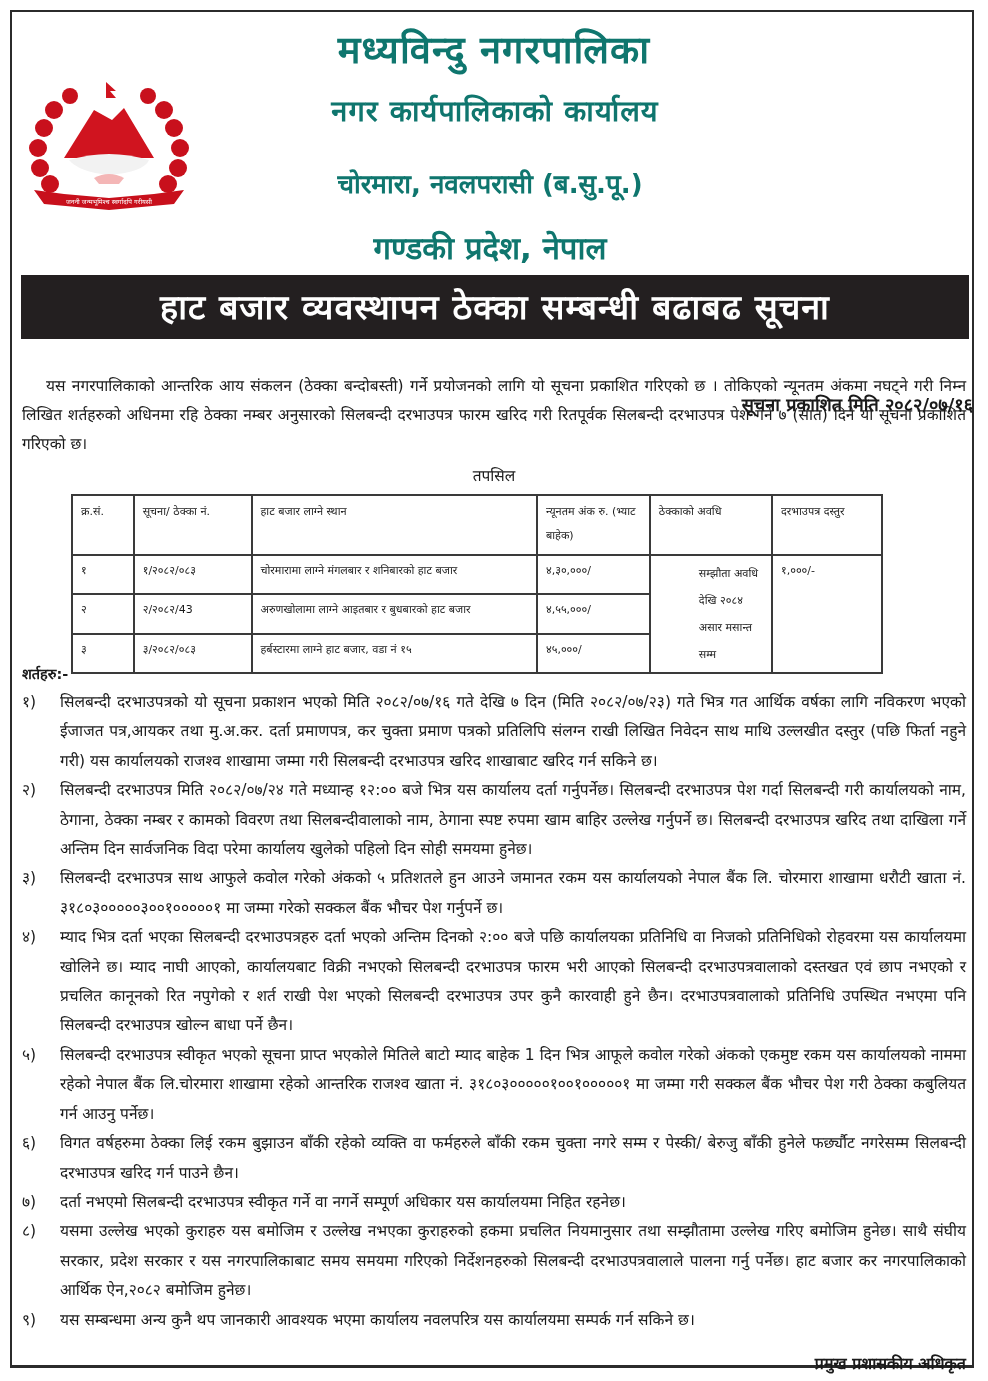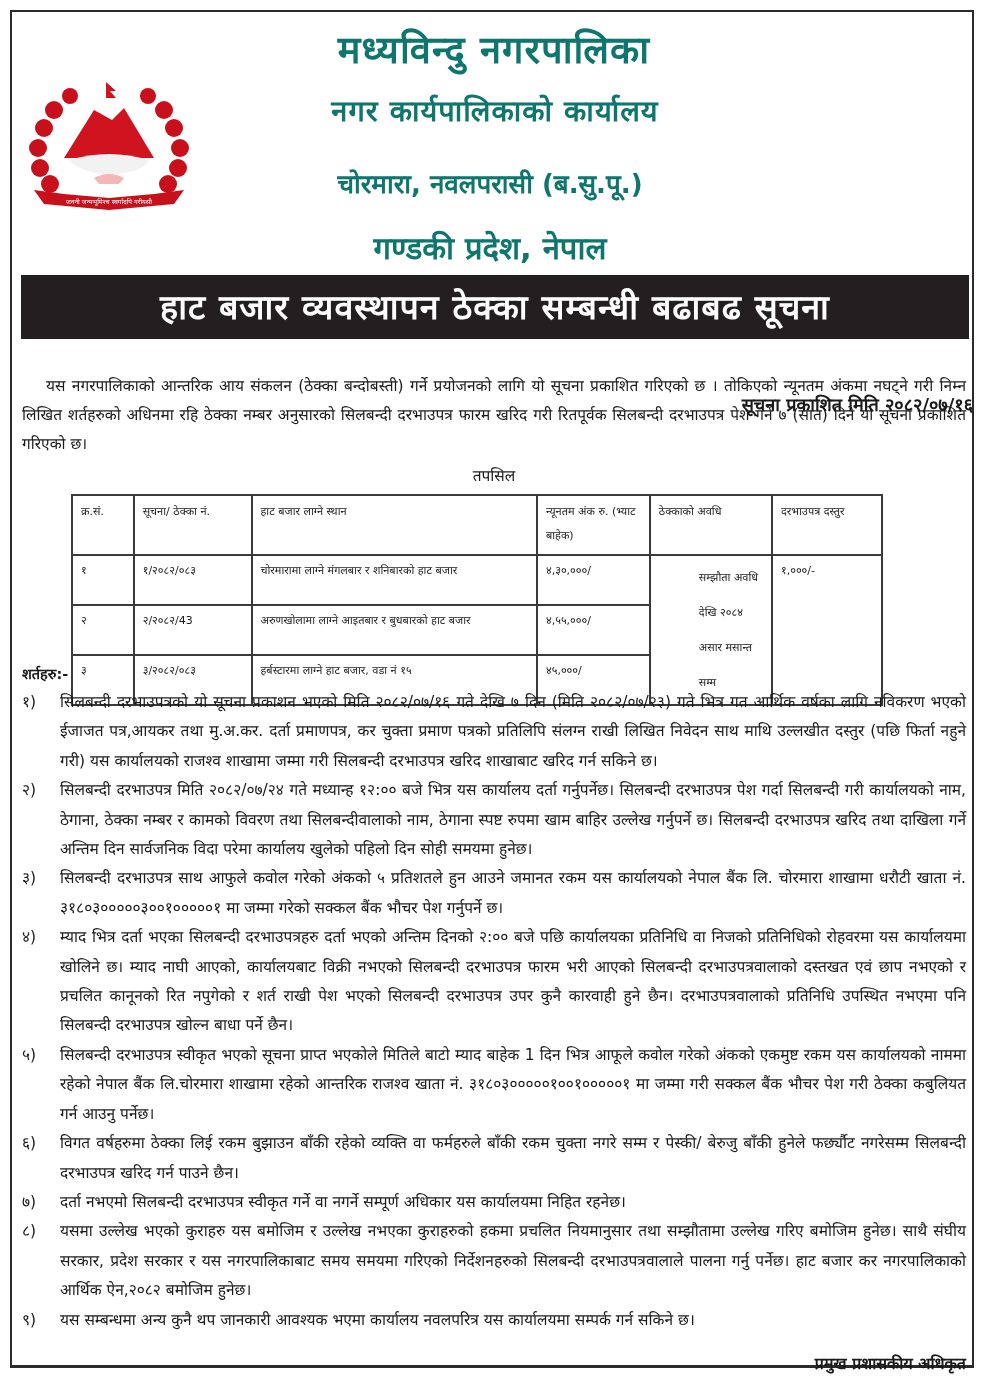--- a/index.html
+++ b/index.html
@@ -15,21 +15,21 @@
   .h4 { top: 226px; font-size: 31px; left: 120px; width: 740px; }
   .banner { position: absolute; left: 21px; top: 275px; width: 948px; height: 64px; background: #231f20;
             color: #fff; font-weight: bold; font-size: 34px; text-align: center; line-height: 64px; letter-spacing: 1px; }
   .pubdate { position: absolute; right: 15px; top: 348px; font-size: 18px; font-weight: bold; margin-top: 44px; }
   .intro { position: absolute; left: 22px; top: 372px; width: 944px; font-size: 15.5px; line-height: 29px; text-indent: 24px; text-align: justify; }
   .tapasil { position: absolute; left: 0; width: 988px; top: 464px; text-align: center; font-size: 15.5px; }
   table.tbl { position: absolute; left: 24px; top: 494px; width: 812px; border-collapse: collapse; font-size: 11px; margin-left: 47px; }
   table.tbl th, table.tbl td { border: 2px solid #3a3a3a; padding: 4px 8px; vertical-align: top; text-align: left; }
   table.tbl th { font-weight: normal; height: 50px; line-height: 24px; }
   table.tbl td { height: 26px; line-height: 22px; }
-  table.tbl td.dur { line-height: 35px; padding-left: 48px; }
+  table.tbl td.dur { line-height: 27px; padding-left: 48px; }
   .conds-title { position: absolute; left: 22px; top: 663px; font-size: 14.5px; font-weight: bold; }
   .conds { position: absolute; left: 22px; top: 688px; width: 944px; font-size: 15.5px; line-height: 29.4px; }
   .cond { display: flex; align-items: flex-start; }
   .cond .num { width: 38px; flex-shrink: 0; }
   .cond .txt { flex: 1; text-align: justify; }
   .sign { position: absolute; right: 22px; top: 1332px; font-size: 16px; font-weight: bold; margin-top: 20px; }
 </style>
 </head>
 <body>
 

